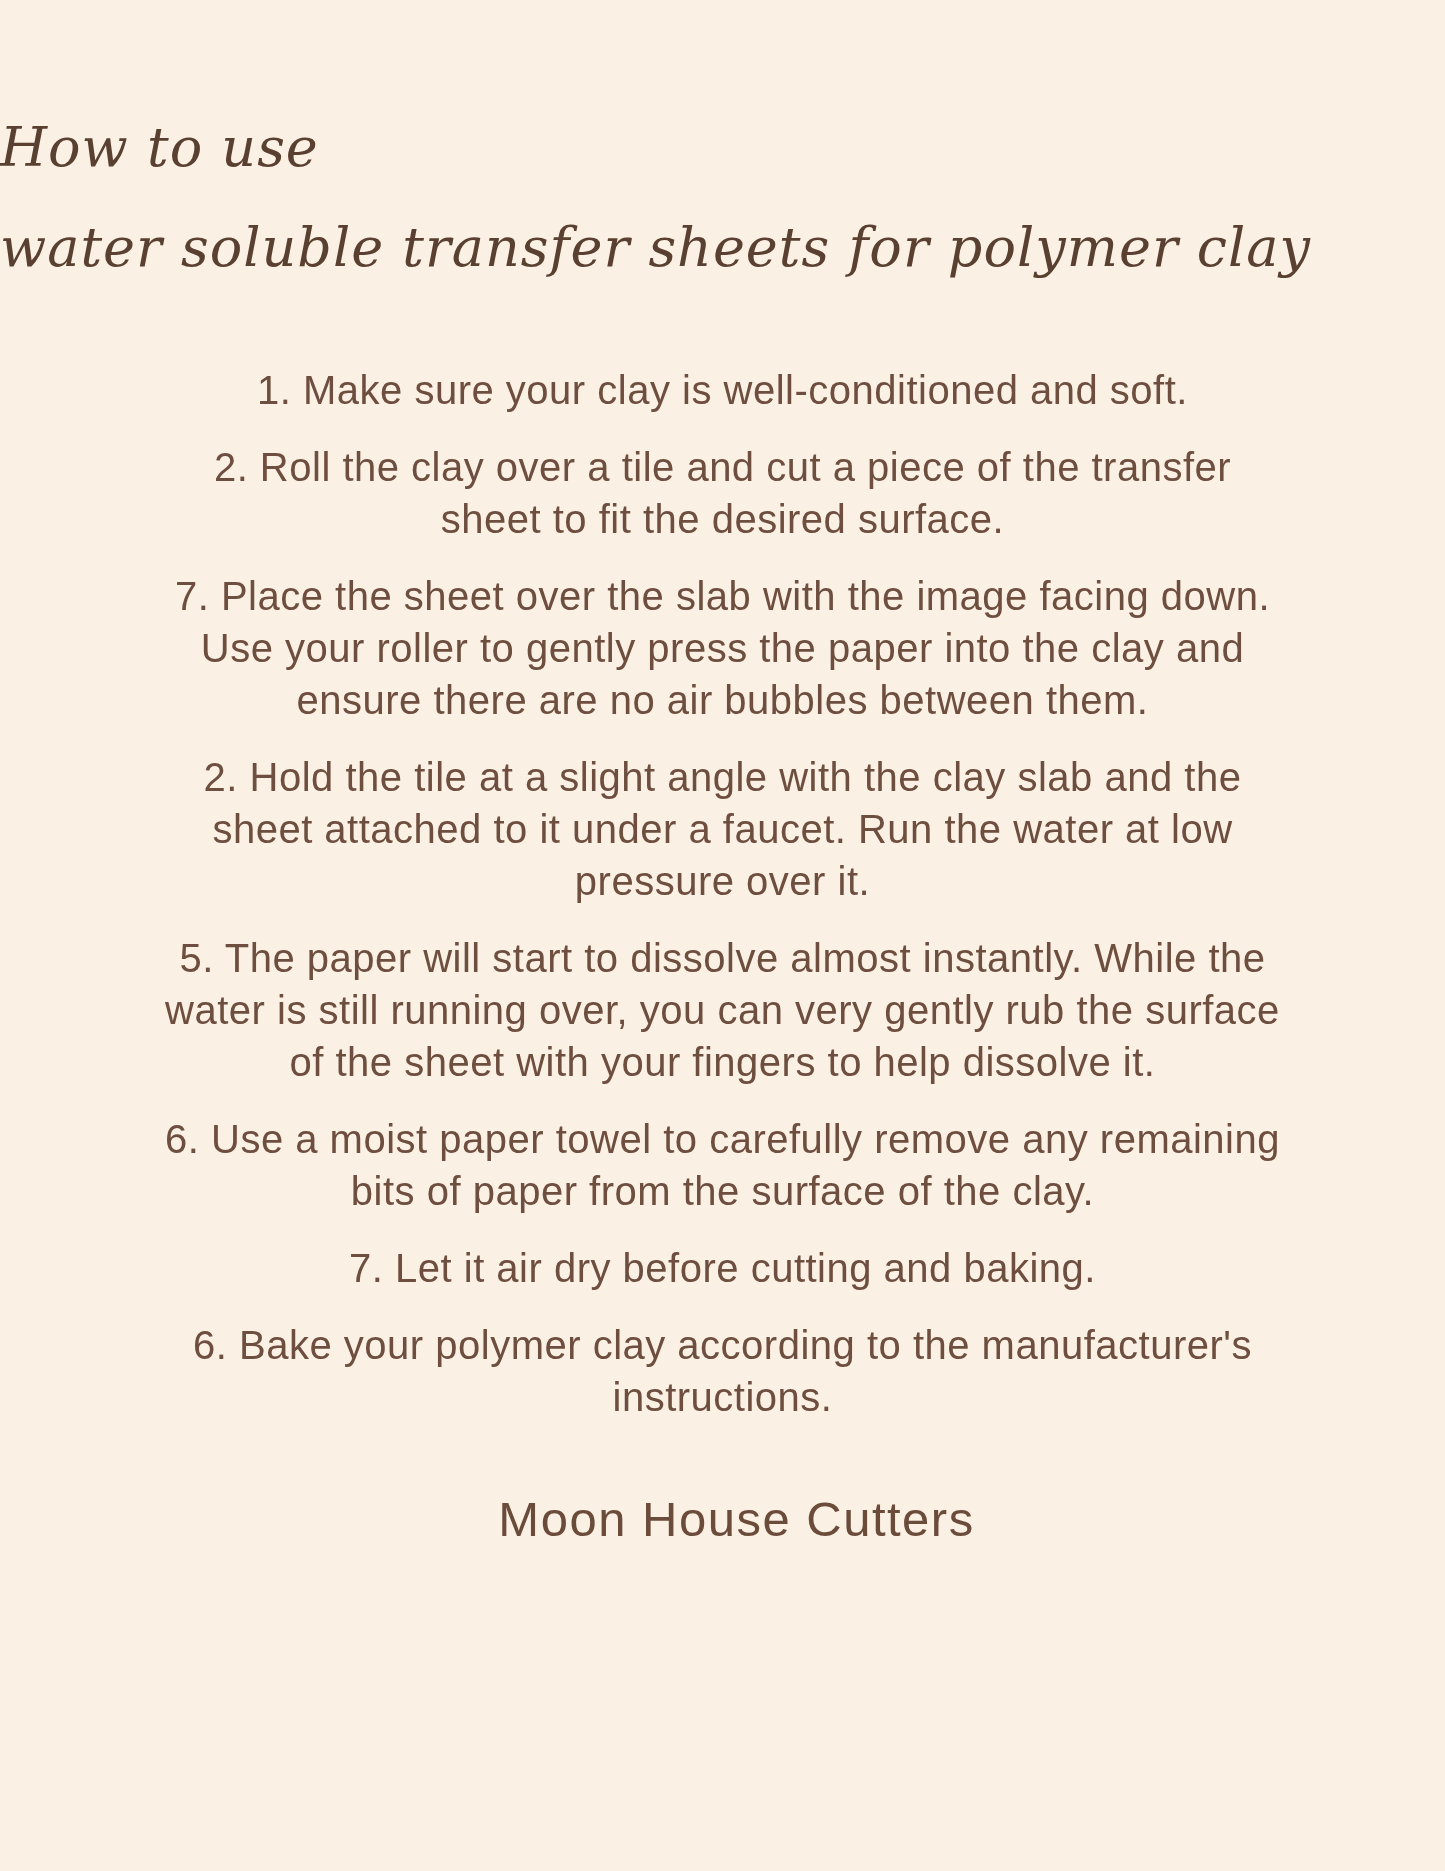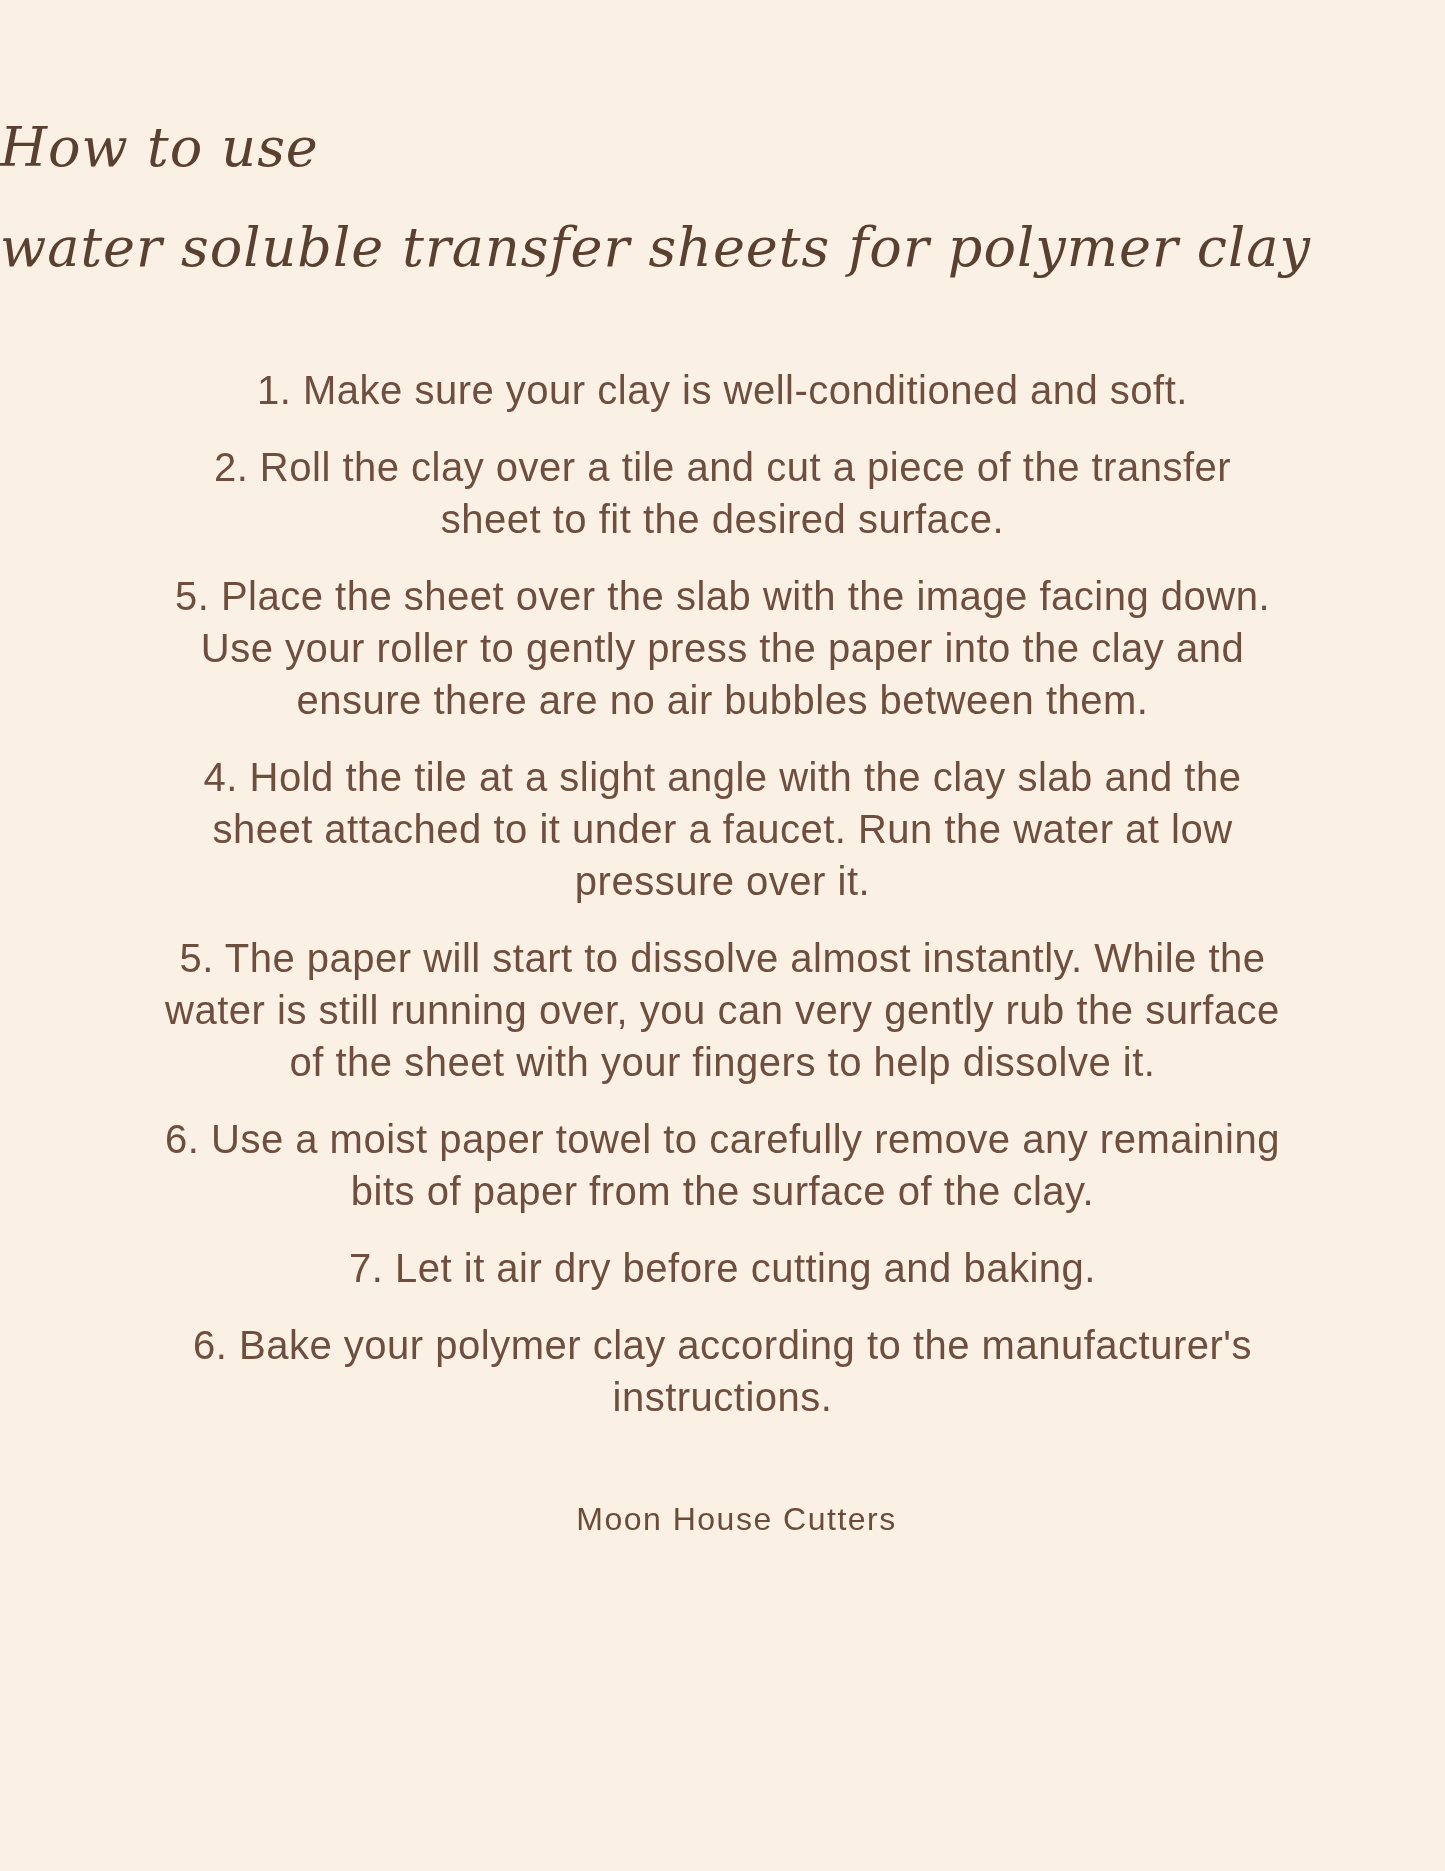--- a/index.html
+++ b/index.html
@@ -42,21 +42,21 @@
     font-size: 40px;
     font-weight: 300;
     line-height: 52px;
     letter-spacing: 0.5px;
     color: var(--body-color);
     white-space: pre-line;
   }
   .brand {
     margin-top: 56px;
     text-align: center;
-    font-size: 32px;
+    font-size: 49px;
     font-weight: 300;
     line-height: 80px;
     letter-spacing: 1.5px;
     color: var(--brand-color);
     padding-left: 28px;
   }
 </style>
 </head>
 <body>
 
@@ -64,24 +64,24 @@
 
   <header>
     <h1 class="title-line">How to use</h1>
     <h1 class="title-line">water soluble transfer sheets for polymer clay</h1>
   </header>
 
   <section class="steps">
     <p class="step">1. Make sure your clay is well-conditioned and soft.</p>
     <p class="step">2. Roll the clay over a tile and cut a piece of the transfer
 sheet to fit the desired surface.</p>
-    <p class="step">5. Place the sheet over the slab with the image facing down.
+    <p class="step">7. Place the sheet over the slab with the image facing down.
 Use your roller to gently press the paper into the clay and
 ensure there are no air bubbles between them.</p>
-    <p class="step">4. Hold the tile at a slight angle with the clay slab and the
+    <p class="step">2. Hold the tile at a slight angle with the clay slab and the
 sheet attached to it under a faucet. Run the water at low
 pressure over it.</p>
     <p class="step">5. The paper will start to dissolve almost instantly. While the
 water is still running over, you can very gently rub the surface
 of the sheet with your fingers to help dissolve it.</p>
     <p class="step">6. Use a moist paper towel to carefully remove any remaining
 bits of paper from the surface of the clay.</p>
     <p class="step">7. Let it air dry before cutting and baking.</p>
     <p class="step">6. Bake your polymer clay according to the manufacturer's
 instructions.</p>

